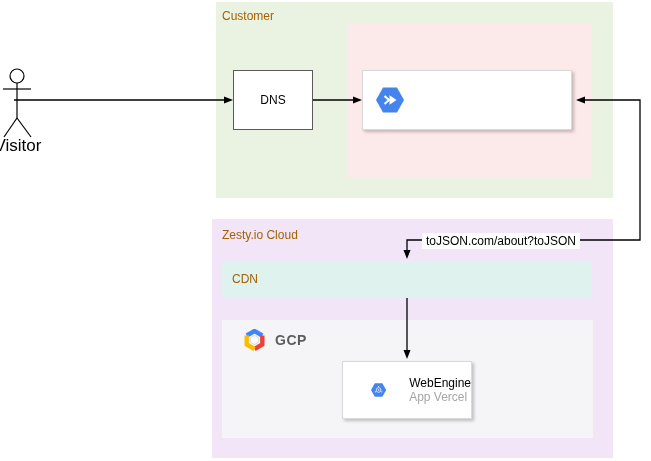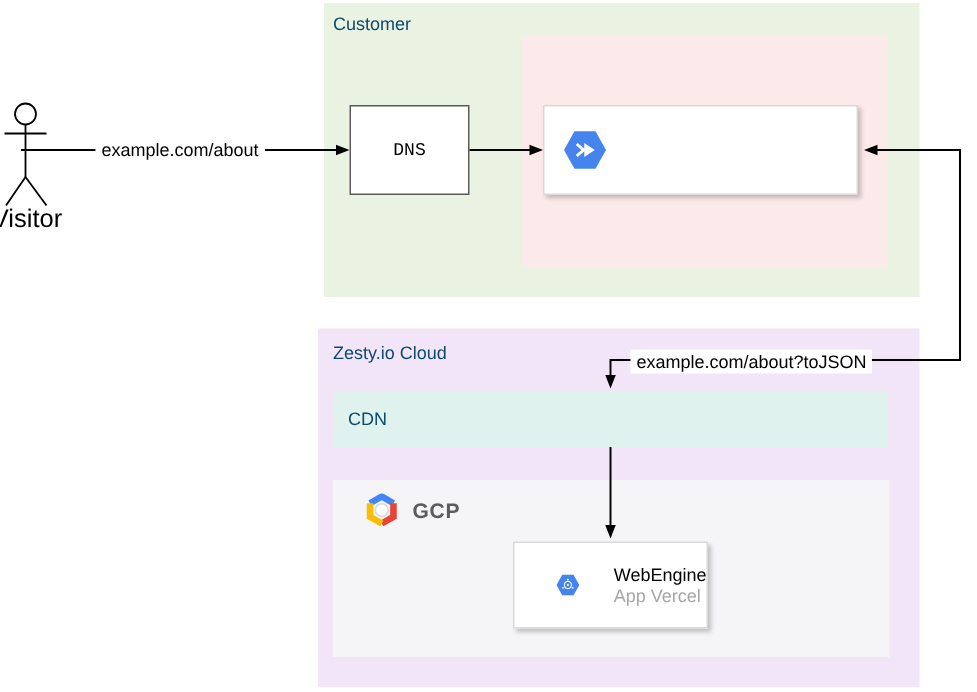--- a/index.html
+++ b/index.html
@@ -2,35 +2,35 @@
 <html><head>
 <meta charset="utf-8">
 <style>
   html,body{margin:0;padding:0;background:#fff;}
   .canvas{
     position:relative;width:651px;height:461px;background:#ffffff;overflow:hidden;
     font-family:"Liberation Sans",sans-serif;
   }
   .container{position:absolute;}
   .container-label{
-    position:absolute;font-size:12px;color:#0c4a6e;line-height:14px;white-space:pre-line;
+    position:absolute;font-size:12px;color:#a16207;line-height:14px;white-space:pre-line;
   }
   .customer{left:216px;top:2px;width:397px;height:196px;background:#eaf2e1;}
   .saas{left:348px;top:24px;width:244px;height:154px;background:#fce9ea;}
   .zesty{left:212px;top:219px;width:401px;height:239px;background:#f3e5f8;}
   .cdn{left:222px;top:261px;width:370px;height:37px;background:#dff2ee;}
   .gcp{left:222px;top:320px;width:371px;height:118px;background:#f5f4f6;}
 
   .node{
     position:absolute;background:#ffffff;box-sizing:border-box;
     display:flex;align-items:center;
   }
   .dns-node{
     left:233px;top:70px;width:80px;height:60px;border:1px solid #5a5a5a;
-    justify-content:center;font-size:12px;color:#000;font-family:Liberation Mono, monospace;
+    justify-content:center;font-size:12px;color:#000;
   }
   .card{
     border:1px solid #d9d9d9;
     box-shadow:2px 2px 3px rgba(0,0,0,0.22);
   }
   .build-node{left:362px;top:70px;width:210px;height:60px;padding-left:13px;gap:15px;}
   .webengine-node{left:342px;top:361px;width:130px;height:58px;padding-left:28px;gap:23px;}
   .node-title{font-size:12px;color:#000;line-height:14px;}
   .node-subtitle{font-size:12px;color:#a6a6a6;line-height:14px;}
   .node-text{display:flex;flex-direction:column;}
@@ -133,18 +133,17 @@
       <polygon points="576,100 585,96.5 585,103.5" fill="#000000"></polygon>
       <polygon points="407,259 403.5,250 410.5,250" fill="#000000"></polygon>
     </g>
 
     <g>
       <line x1="407" y1="298" x2="407" y2="350" stroke="#000000" stroke-width="1.3"></line>
       <polygon points="407,359 403.5,350 410.5,350" fill="#000000"></polygon>
     </g>
   </svg>
 
-  <div class="edge-label" style="left:120px;top:100px;">example.com/about</div>
-  <div class="edge-label" style="left:501px;top:241px;">example.com/about?toJSON</div>
+  <div class="edge-label" style="left:501px;top:241px;">toJSON.com/about?toJSON</div>
 
   <div class="actor-label" style="left:18px;top:136px;">Visitor</div>
 
 </div>
 
 </body></html>

